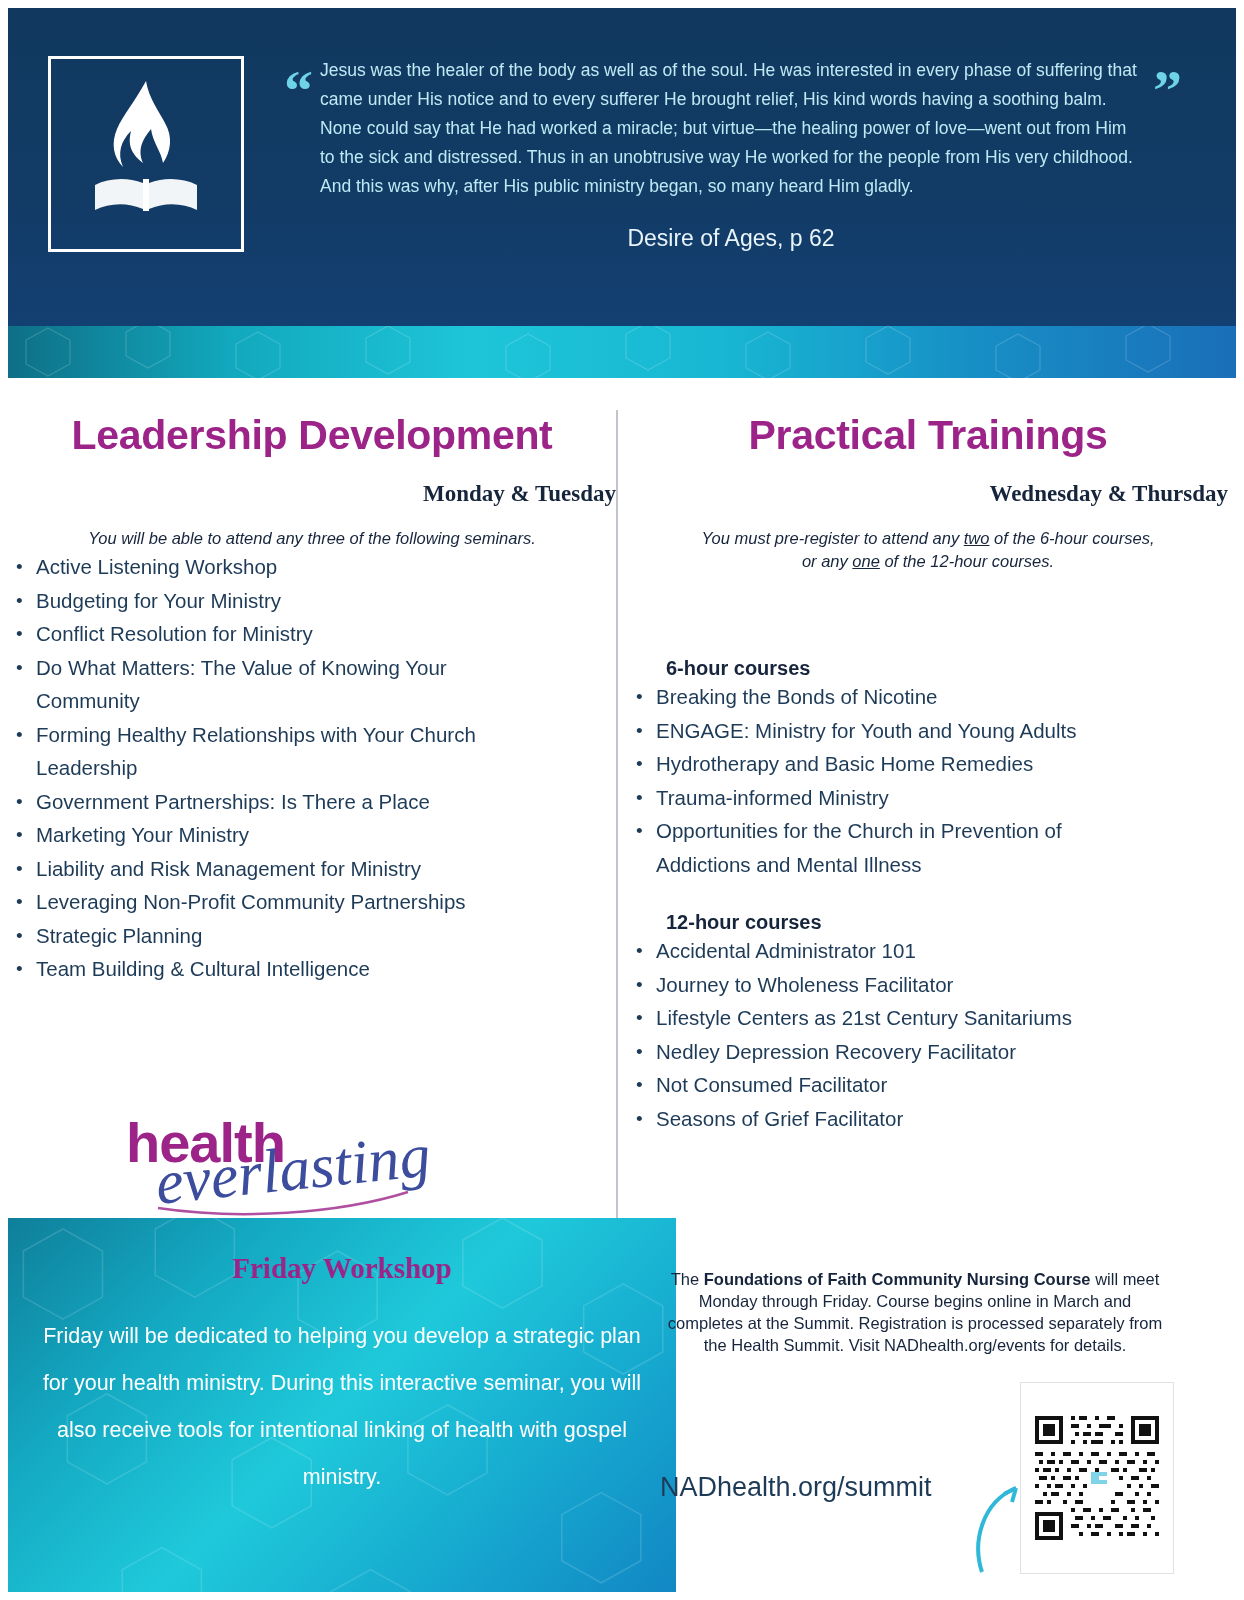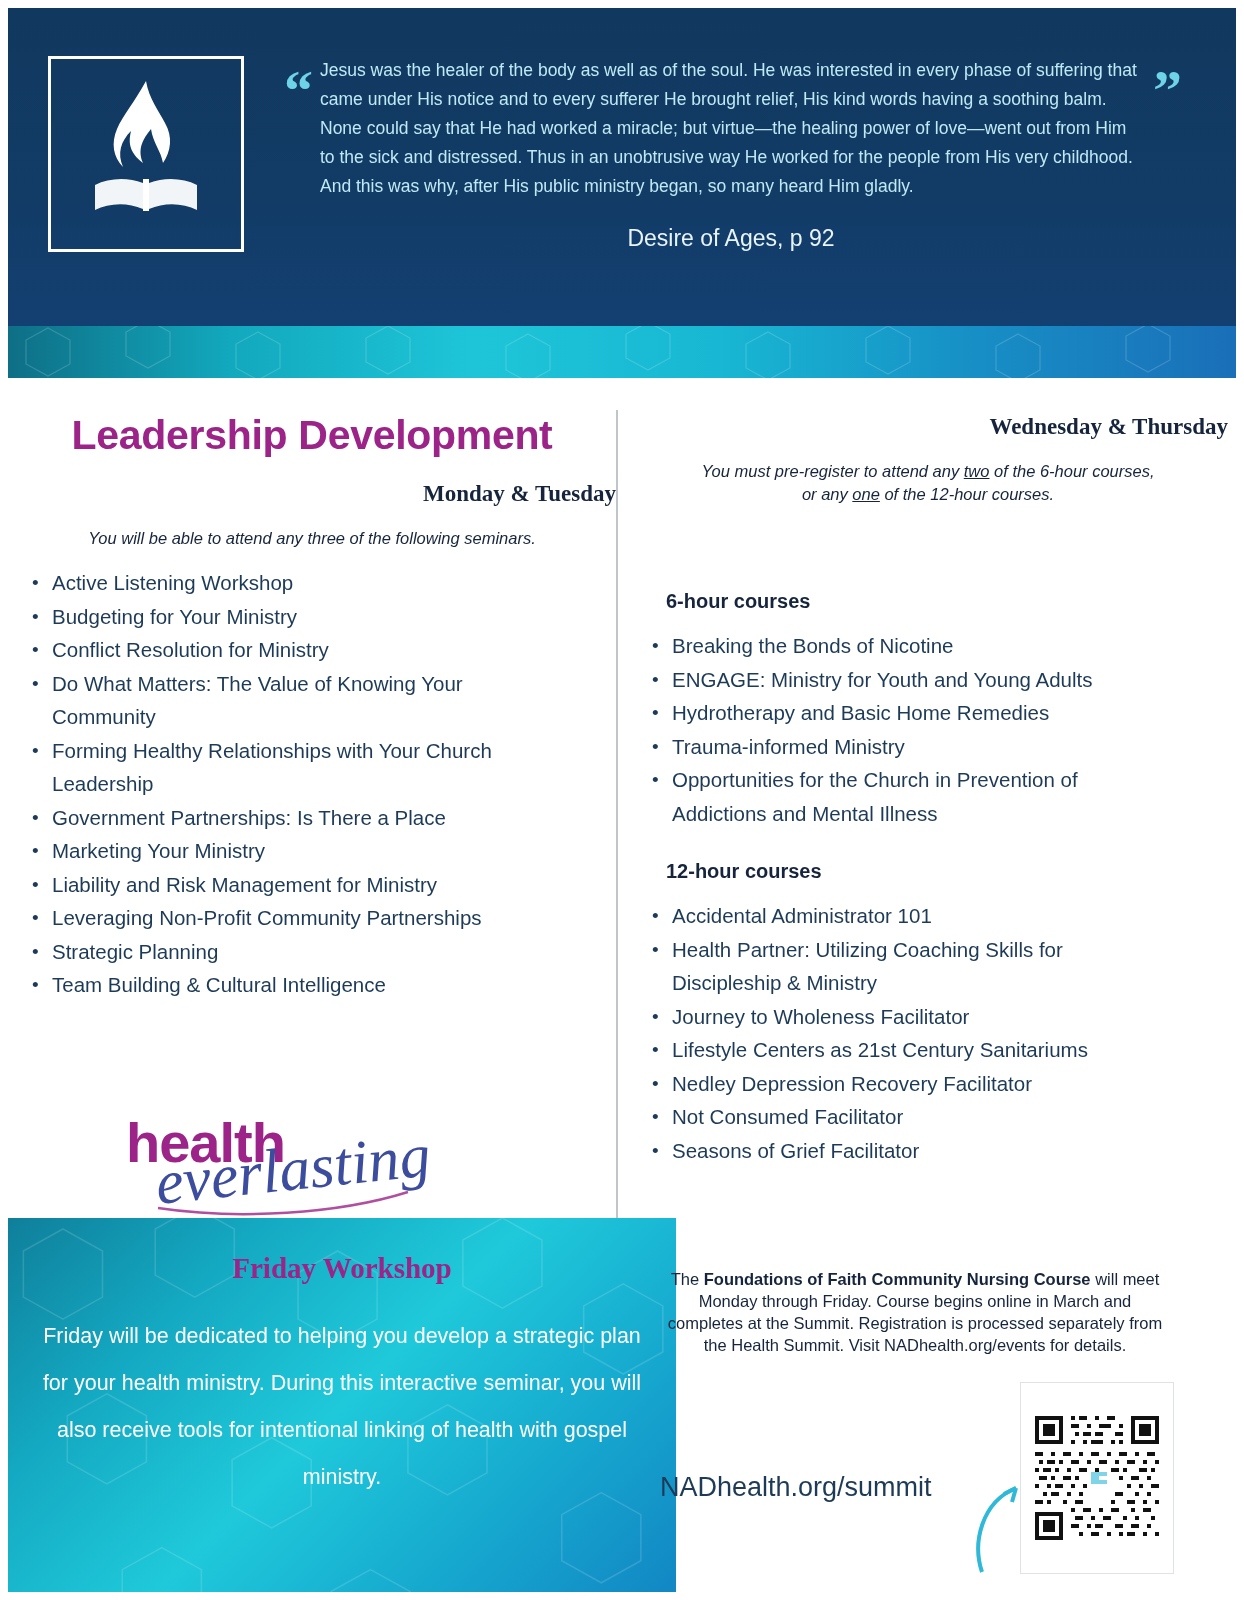--- a/index.html
+++ b/index.html
@@ -125,21 +125,21 @@
     margin: 20px 0 0 0;
     text-align: center;
     color: #16253c;
     font-style: italic;
     font-size: 16.5px;
     line-height: 23px;
   }
   .col-note u { text-decoration: underline; margin-top: 15px; }
 
   ul.bullets {
-    margin: 16px;
+    margin: 0;
     padding: 0;
     list-style: none;
     color: #18334f;
   }
   ul.bullets li {
     position: relative;
     padding-left: 28px;
     font-size: 20.5px;
     line-height: 33.5px;
     color: #1d3a57;
@@ -258,21 +258,21 @@
           <path d="M146 126 C132 119 114 118 98 124 L98 150 C114 143 132 144 146 151 Z" opacity="0.95"></path>
           <rect x="92" y="120" width="6" height="32"></rect>
         </g>
       </svg>
     </div>
 
     <div class="quote-wrap">
       <span class="quote-mark quote-open">“</span>
       <span class="quote-mark quote-close">”</span>
       <p class="quote-text">Jesus was the healer of the body as well as of the soul.  He was interested in every phase of suffering that came under His notice and to every sufferer He brought relief, His kind words having a soothing balm.   None could say that He had worked a miracle; but virtue—the healing power of love—went out from Him to the sick and distressed.  Thus in an unobtrusive way He worked for the people from His very childhood.  And this was why, after His public ministry began, so many heard Him gladly.</p>
-      <p class="quote-source">Desire of Ages, p 92</p>
+      <p class="quote-source">Desire of Ages, p 62</p>
     </div>
   </div>
 
   <div class="teal-strip">
     <svg class="hexes" viewBox="0 0 1228 52" preserveAspectRatio="none">
       <g fill="none" stroke="#ffffff" stroke-width="1.2" opacity="0.5">
         <polygon points="40,2 62,14 62,38 40,50 18,38 18,14"></polygon>
         <polygon points="140,-6 162,6 162,30 140,42 118,30 118,6"></polygon>
         <polygon points="250,6 272,18 272,42 250,54 228,42 228,18"></polygon>
         <polygon points="380,0 402,12 402,36 380,48 358,36 358,12"></polygon>
@@ -330,40 +330,40 @@
         <polygon points="540,250 576,270 576,312 540,332 504,312 504,270"></polygon>
         <polygon points="140,300 176,320 176,362 140,382 104,362 104,320"></polygon>
         <polygon points="330,320 366,340 366,382 330,402 294,382 294,340"></polygon>
       </g>
     </svg>
     <div class="friday-title">Friday Workshop</div>
     <div class="friday-body">Friday will be dedicated to helping you develop a strategic plan for your health ministry.  During this interactive seminar, you will also receive tools for intentional linking of health with gospel ministry.</div>
   </div>
 
   <div class="col-right">
+    <h1 class="col-title">Practical Trainings</h1>
     <div class="col-sub">Wednesday &amp; Thursday</div>
     <div class="col-note">
       <span>You must pre-register to attend any </span><u>two</u><span> of the 6-hour courses,</span>
       <br>
       <span>or any </span><u>one</u><span> of the 12-hour courses.</span>
     </div>
 
     <div class="group-head g1">6-hour courses</div>
     <ul class="bullets right-list">
       <li>Breaking the Bonds of Nicotine</li>
       <li>ENGAGE:  Ministry for Youth and Young Adults</li>
       <li>Hydrotherapy and Basic Home Remedies</li>
       <li>Trauma-informed Ministry</li>
       <li>Opportunities for the Church in Prevention of Addictions and Mental Illness</li>
     </ul>
 
     <div class="group-head g2">12-hour courses</div>
     <ul class="bullets right-list">
       <li>Accidental Administrator 101</li>
-      <li>Health Partner: Utilizing Coaching Skills for Discipleship &amp; Ministry</li>
       <li>Journey to Wholeness Facilitator</li>
       <li>Lifestyle Centers as 21st Century Sanitariums</li>
       <li>Nedley Depression Recovery Facilitator</li>
       <li>Not Consumed Facilitator</li>
       <li>Seasons of Grief Facilitator</li>
     </ul>
   </div>
 
   <div class="fccn">
     <span>The </span><b>Foundations of Faith Community Nursing Course</b><span> will meet Monday through Friday.  Course begins online in March and completes at the Summit.  Registration is processed separately from the Health Summit.  Visit NADhealth.org/events for details.</span>

